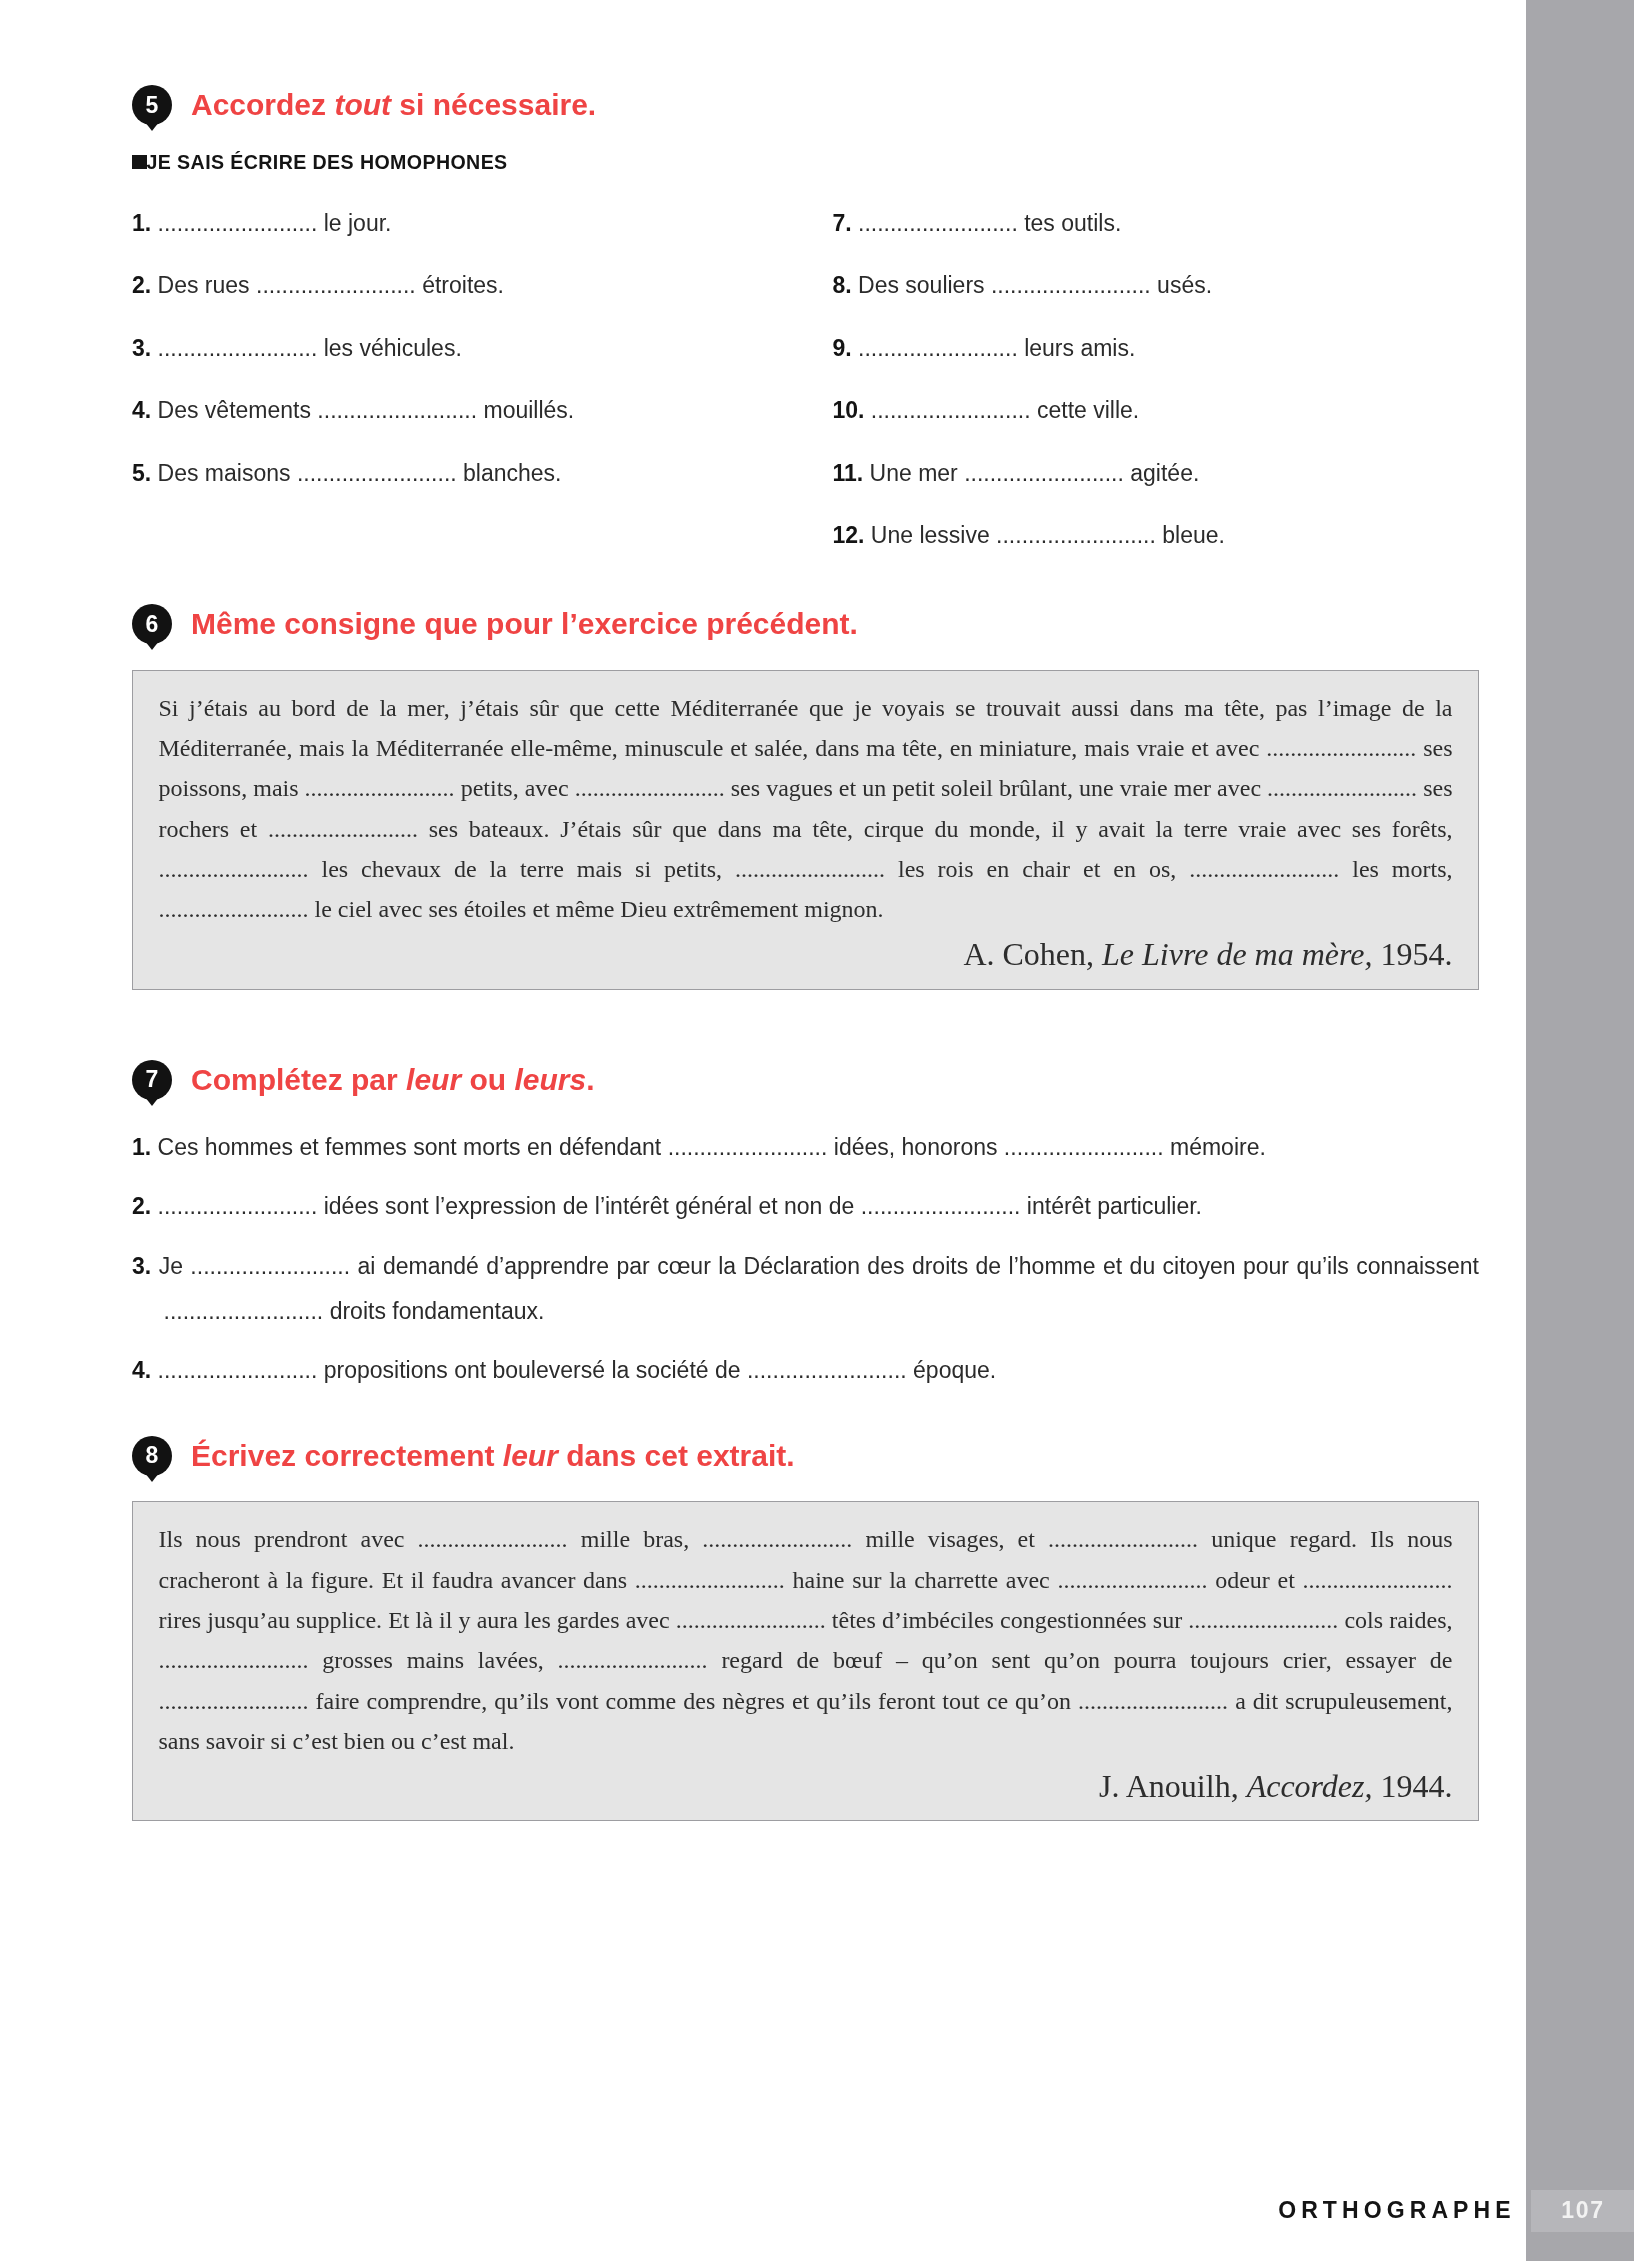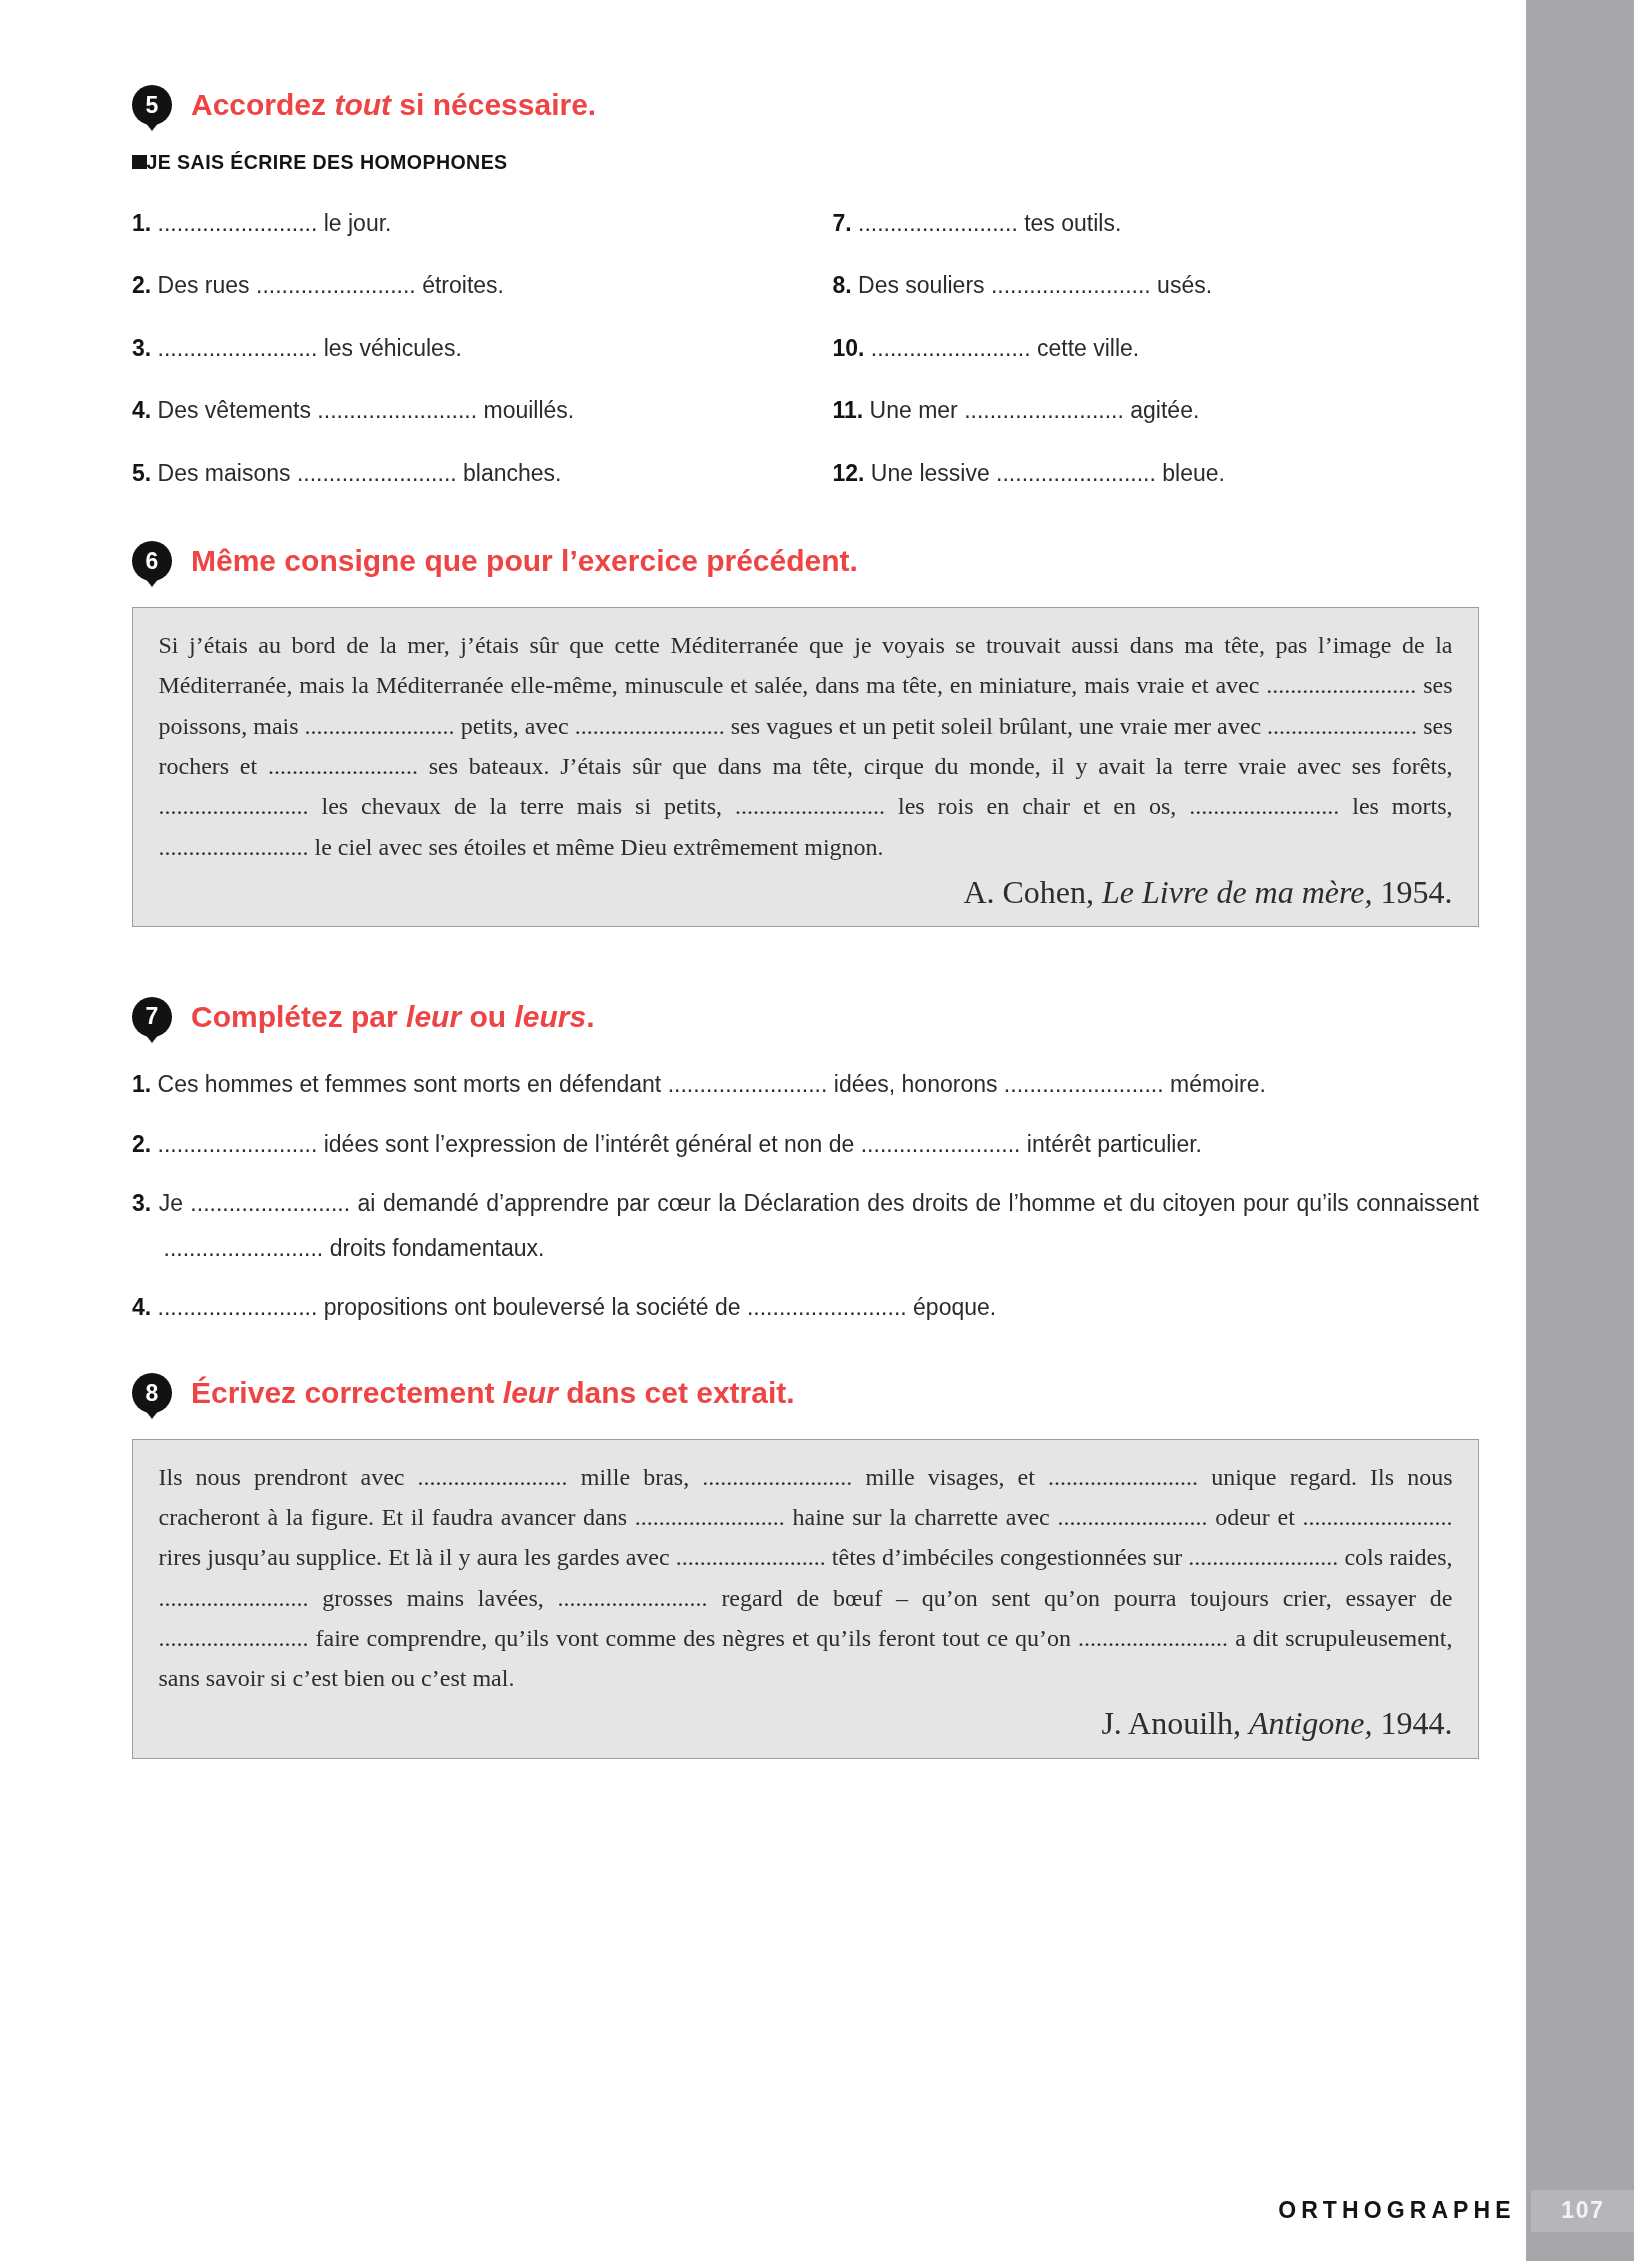--- a/index.html
+++ b/index.html
@@ -170,20 +170,21 @@
       <div class="col-left">
         <p class="fill-item"><b>1.</b> <span>......................... le jour.</span></p>
         <p class="fill-item"><b>2.</b> <span>Des rues ......................... étroites.</span></p>
         <p class="fill-item"><b>3.</b> <span>......................... les véhicules.</span></p>
         <p class="fill-item"><b>4.</b> <span>Des vêtements ......................... mouillés.</span></p>
         <p class="fill-item"><b>5.</b> <span>Des maisons ......................... blanches.</span></p>
       </div>
       <div class="col-right">
         <p class="fill-item"><b>7.</b> <span>......................... tes outils.</span></p>
         <p class="fill-item"><b>8.</b> <span>Des souliers ......................... usés.</span></p>
+        <p class="fill-item"><b>9.</b> <span>......................... leurs amis.</span></p>
         <p class="fill-item"><b>10.</b> <span>......................... cette ville.</span></p>
         <p class="fill-item"><b>11.</b> <span>Une mer ......................... agitée.</span></p>
         <p class="fill-item"><b>12.</b> <span>Une lessive ......................... bleue.</span></p>
       </div>
     </div>
   </section>
 
   <section>
     <div class="ex-header">
       <div class="badge">
@@ -214,21 +215,21 @@
 
   <section>
     <div class="ex-header">
       <div class="badge">
           <span>8</span>
         </div>
       <h2 class="ex-title"><span>Écrivez correctement </span><i>leur</i><span> dans cet extrait.</span></h2>
     </div>
     <div class="quote-box">
       <p class="quote-text">Ils nous prendront avec ......................... mille bras, ......................... mille visages, et ......................... unique regard. Ils nous cracheront à la figure. Et il faudra avancer dans ......................... haine sur la charrette avec ......................... odeur et ......................... rires jusqu’au supplice. Et là il y aura les gardes avec ......................... têtes d’imbéciles congestionnées sur ......................... cols raides, ......................... grosses mains lavées, ......................... regard de bœuf – qu’on sent qu’on pourra toujours crier, essayer de ......................... faire comprendre, qu’ils vont comme des nègres et qu’ils feront tout ce qu’on ......................... a dit scrupuleusement, sans savoir si c’est bien ou c’est mal.</p>
-      <p class="attribution"><span>J. Anouilh, </span><i>Antigone,</i><span> 1944.</span></p>
+      <p class="attribution"><span>J. Anouilh, </span><i>Accordez,</i><span> 1944.</span></p>
     </div>
   </section>
 
 </div>
 
 <div class="footer">
   <span class="footer-label">ORTHOGRAPHE</span>
   <span class="footer-num">107</span>
 </div>
 

